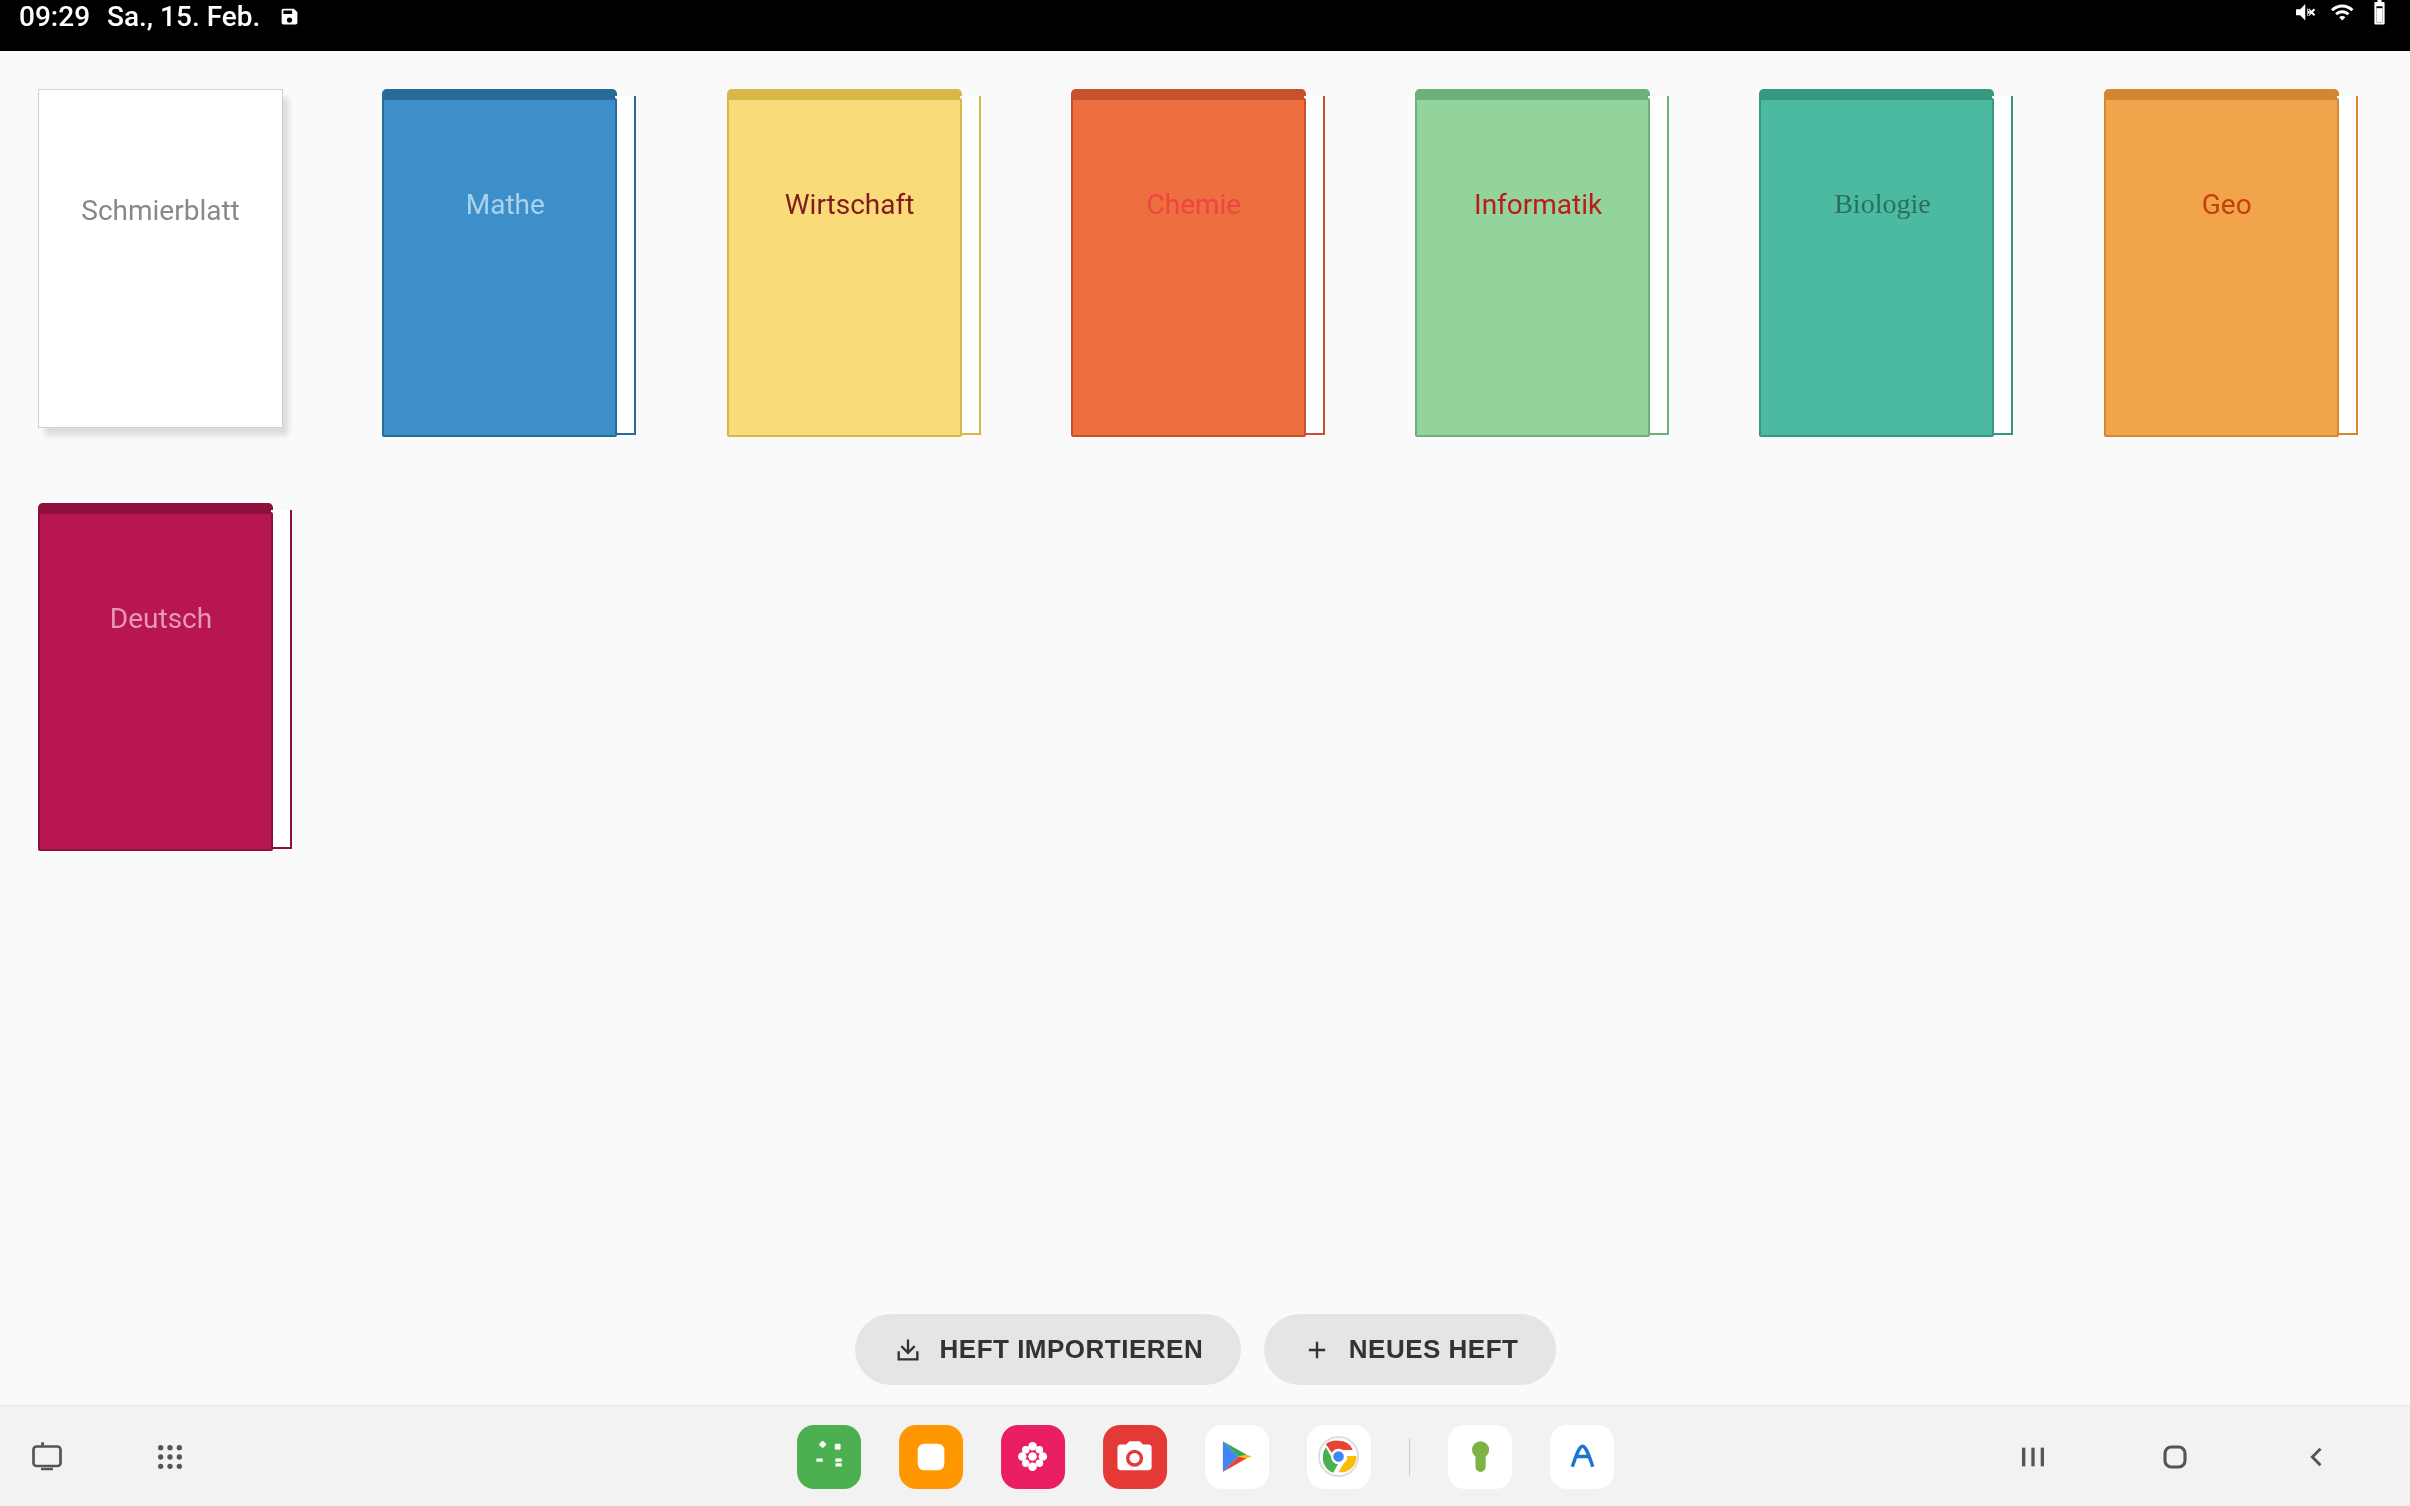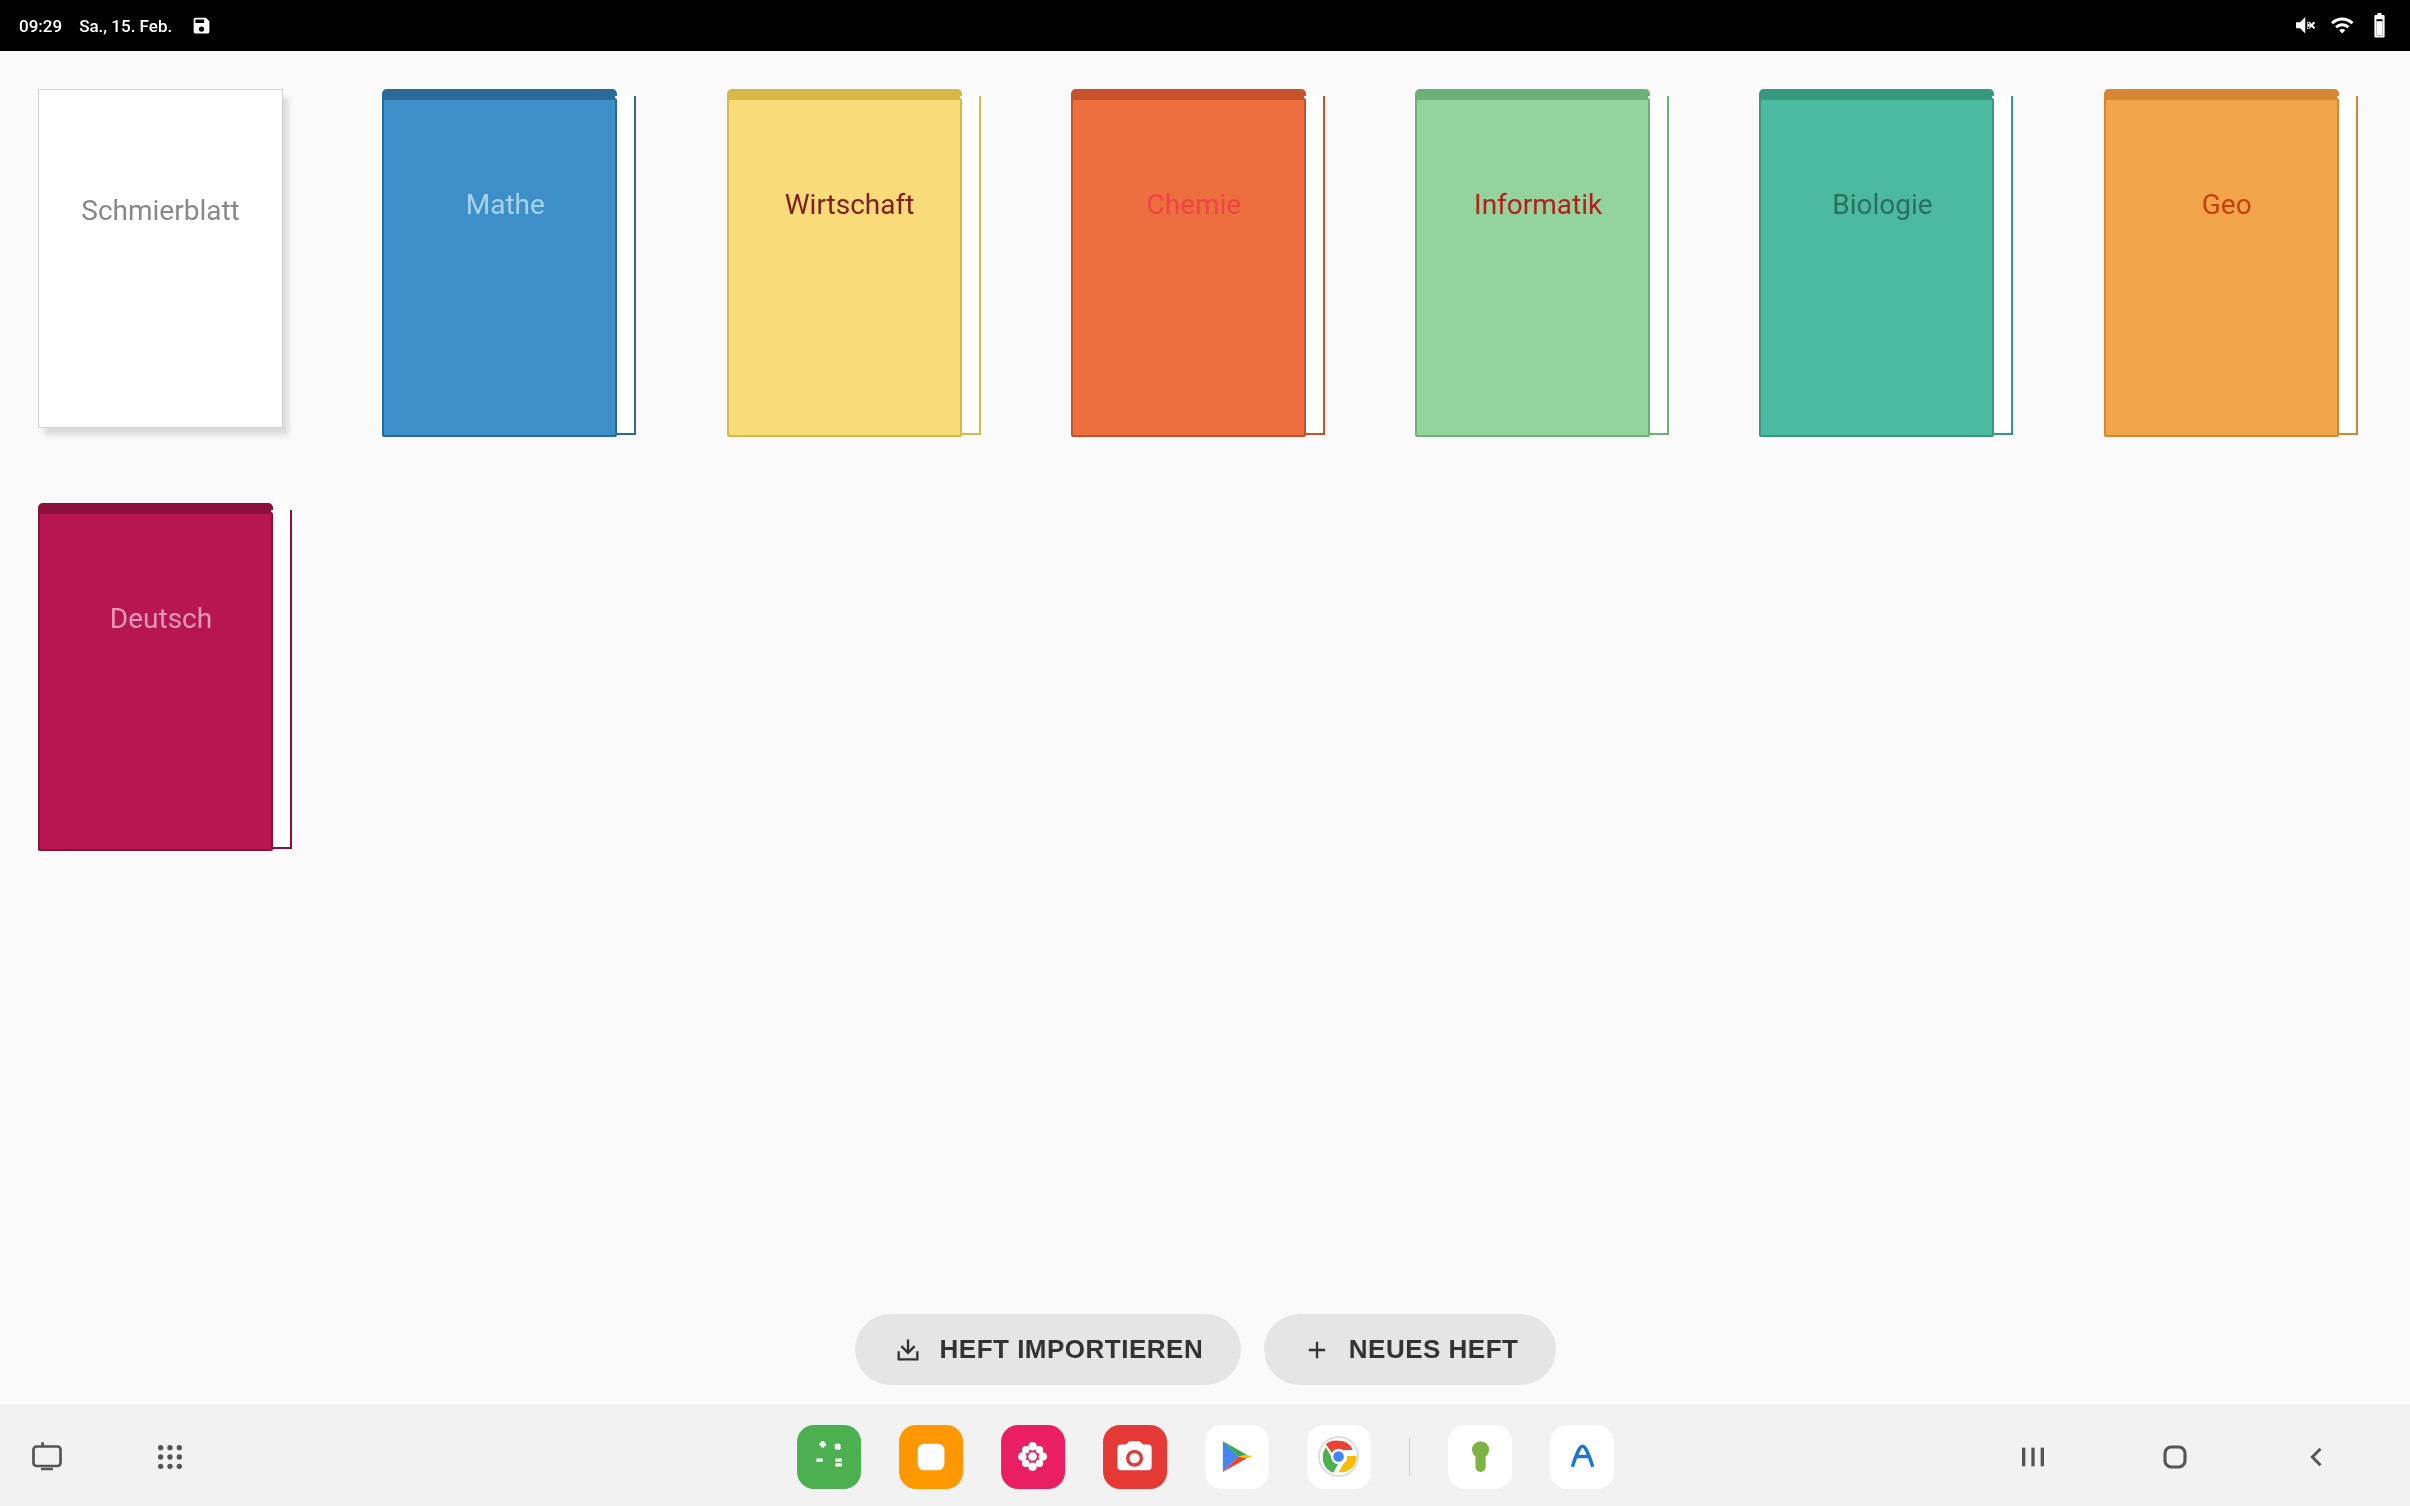--- a/index.html
+++ b/index.html
@@ -11,23 +11,23 @@
       overflow: hidden;
       position: relative;
     }
 
     
     .status-bar {
       background: #000;
       color: #fff;
       height: 51px;
       display: flex;
-      align-items: center;
+      align-items: flex-start;
       padding: 0 19px;
-      font-size: 17px;
+      font-size: 28px;
       font-weight: 500;
     }
     .status-left { display: flex; align-items: center; gap: 17px; }
     .status-right { margin-left: auto; display: flex; align-items: center; gap: 13px; }
     .status-icon { width: 24.5px; height: 24.5px; display: inline-flex; align-items: center; justify-content: center; }
 
     
     .content {
       padding: 38px 38px 0 38px;
       height: calc(100% - 51px - 102px);
@@ -251,21 +251,21 @@
           <div class="cover" style="background: rgb(146, 212, 155); border-color: rgb(109, 176, 121);"></div>
         </div>
         <div class="book-label" style="color: #b91c1c;">Informatik</div>
       </div>
       <div class="book-wrapper">
         <div class="book">
           <div class="spine-top" style="background: rgb(53, 153, 128);"></div>
           <div class="pages-edge" style="border-color: rgb(53, 153, 128);"></div>
           <div class="cover" style="background: rgb(75, 186, 160); border-color: rgb(53, 153, 128);"></div>
         </div>
-        <div class="book-label" style="color: rgb(42, 111, 94);">Biologie</div>
+        <div class="book-label" style="color: rgb(42, 111, 94); font-family: Liberation Serif, serif;">Biologie</div>
       </div>
       <div class="book-wrapper">
         <div class="book">
           <div class="spine-top" style="background: rgb(212, 134, 51);"></div>
           <div class="pages-edge" style="border-color: rgb(212, 134, 51);"></div>
           <div class="cover" style="background: rgb(242, 164, 75); border-color: rgb(212, 134, 51);"></div>
         </div>
         <div class="book-label" style="color: #c2410c;">Geo</div>
       </div>
       <div class="book-wrapper">

